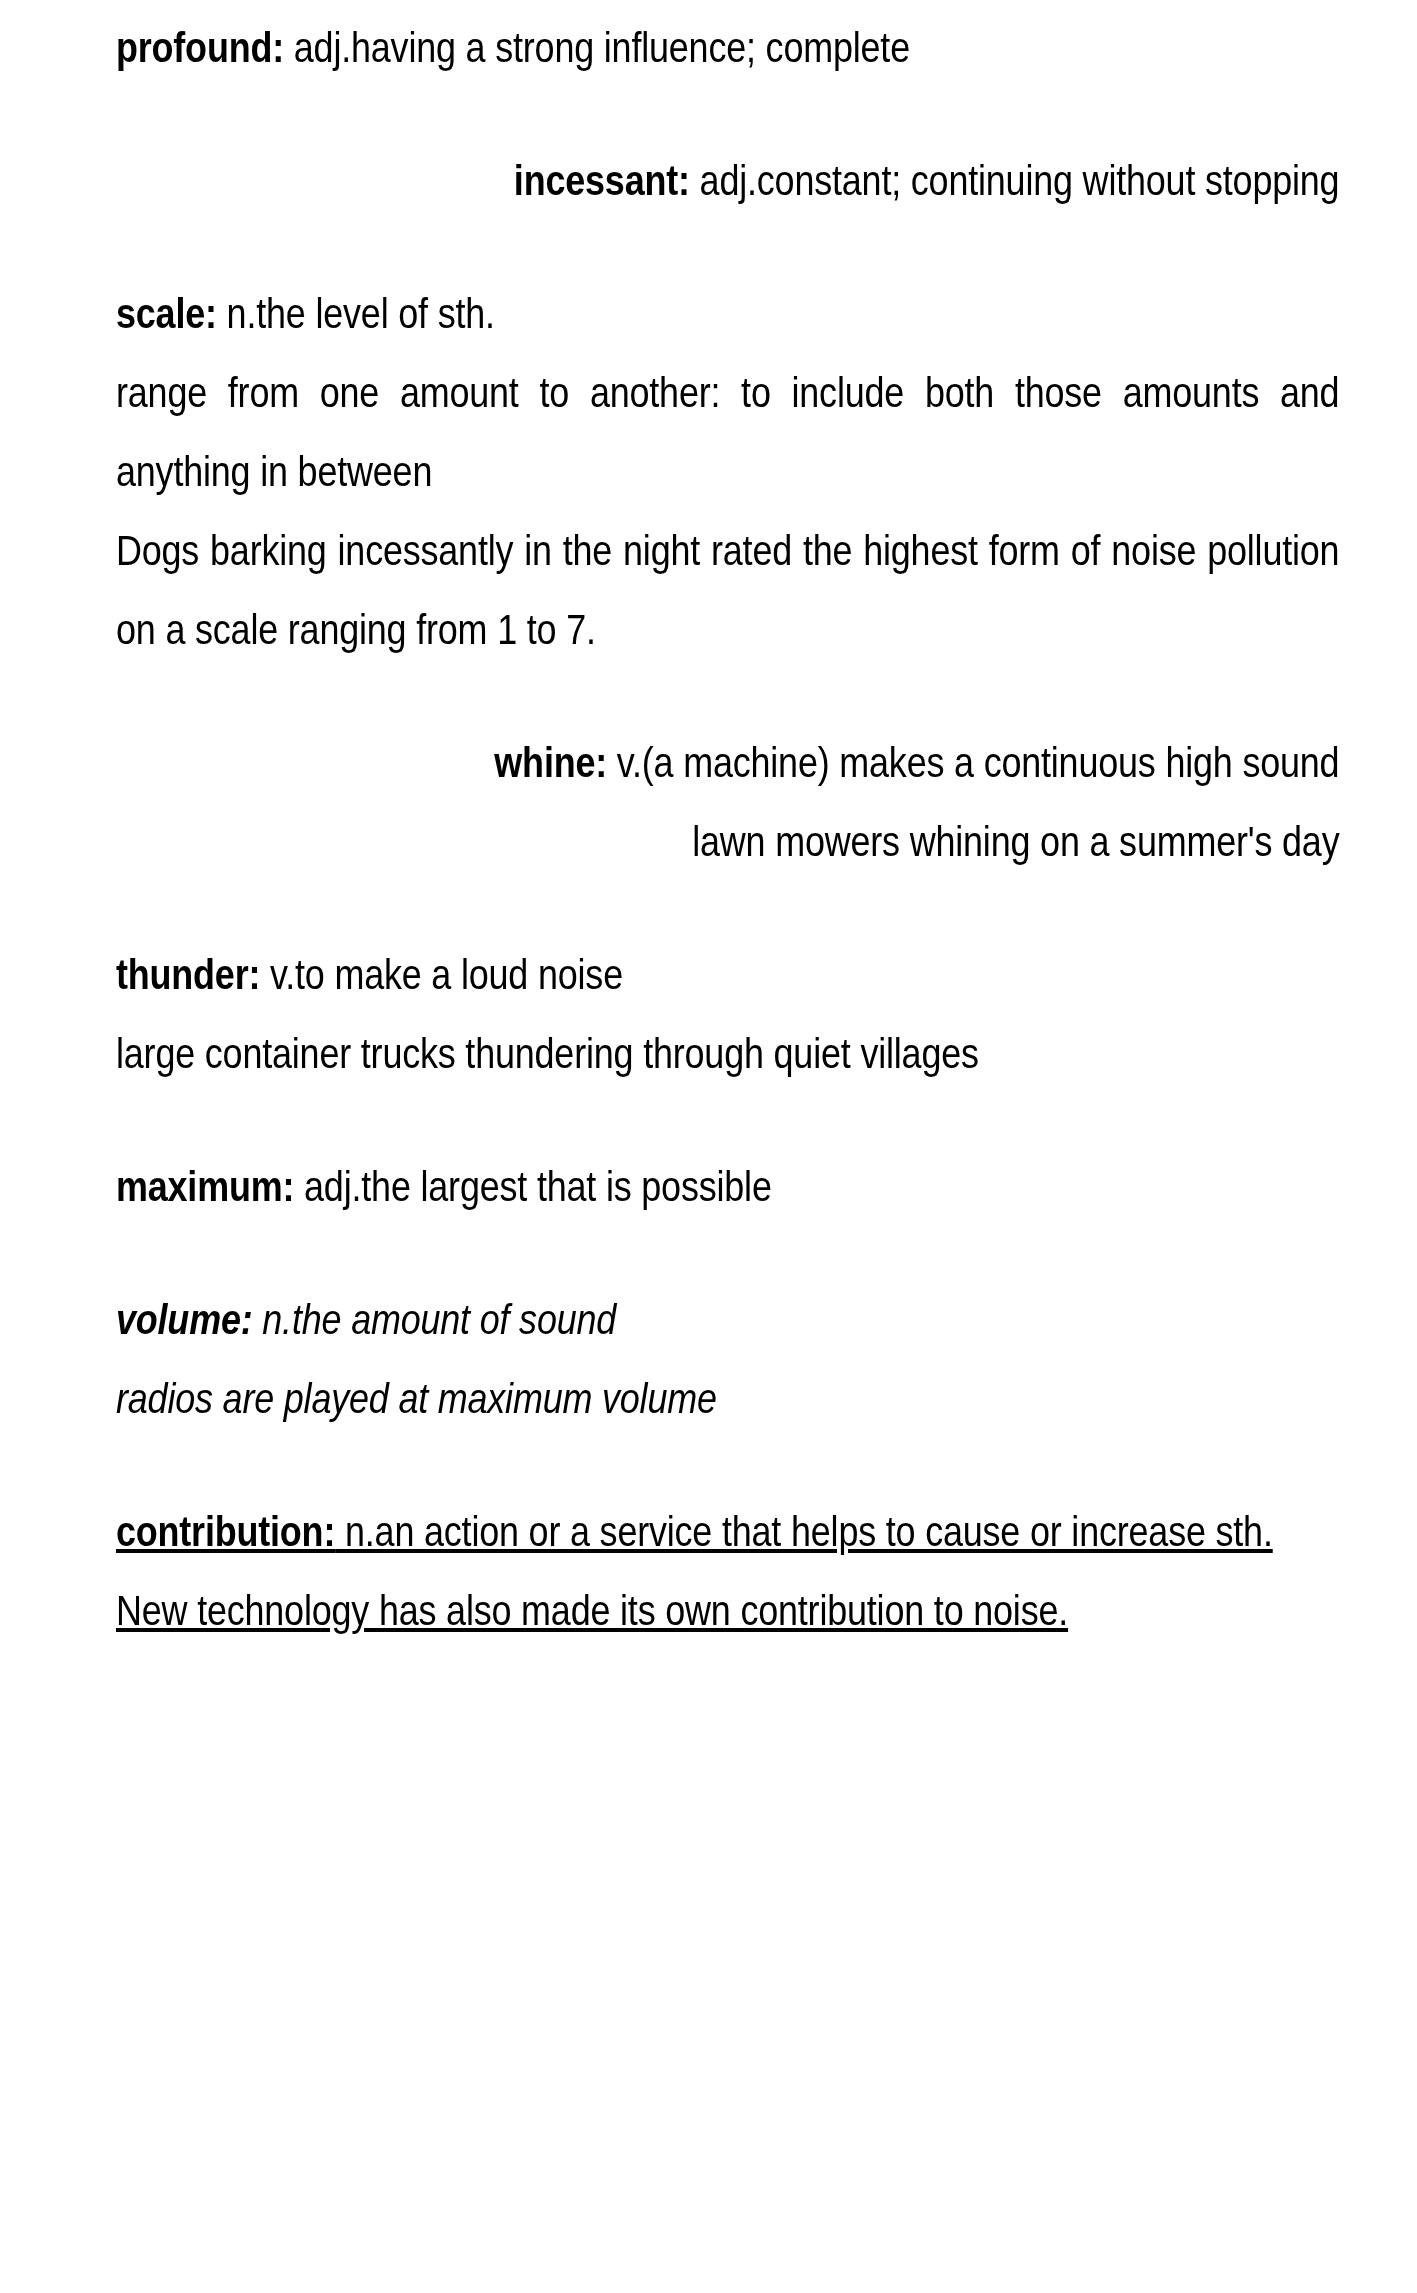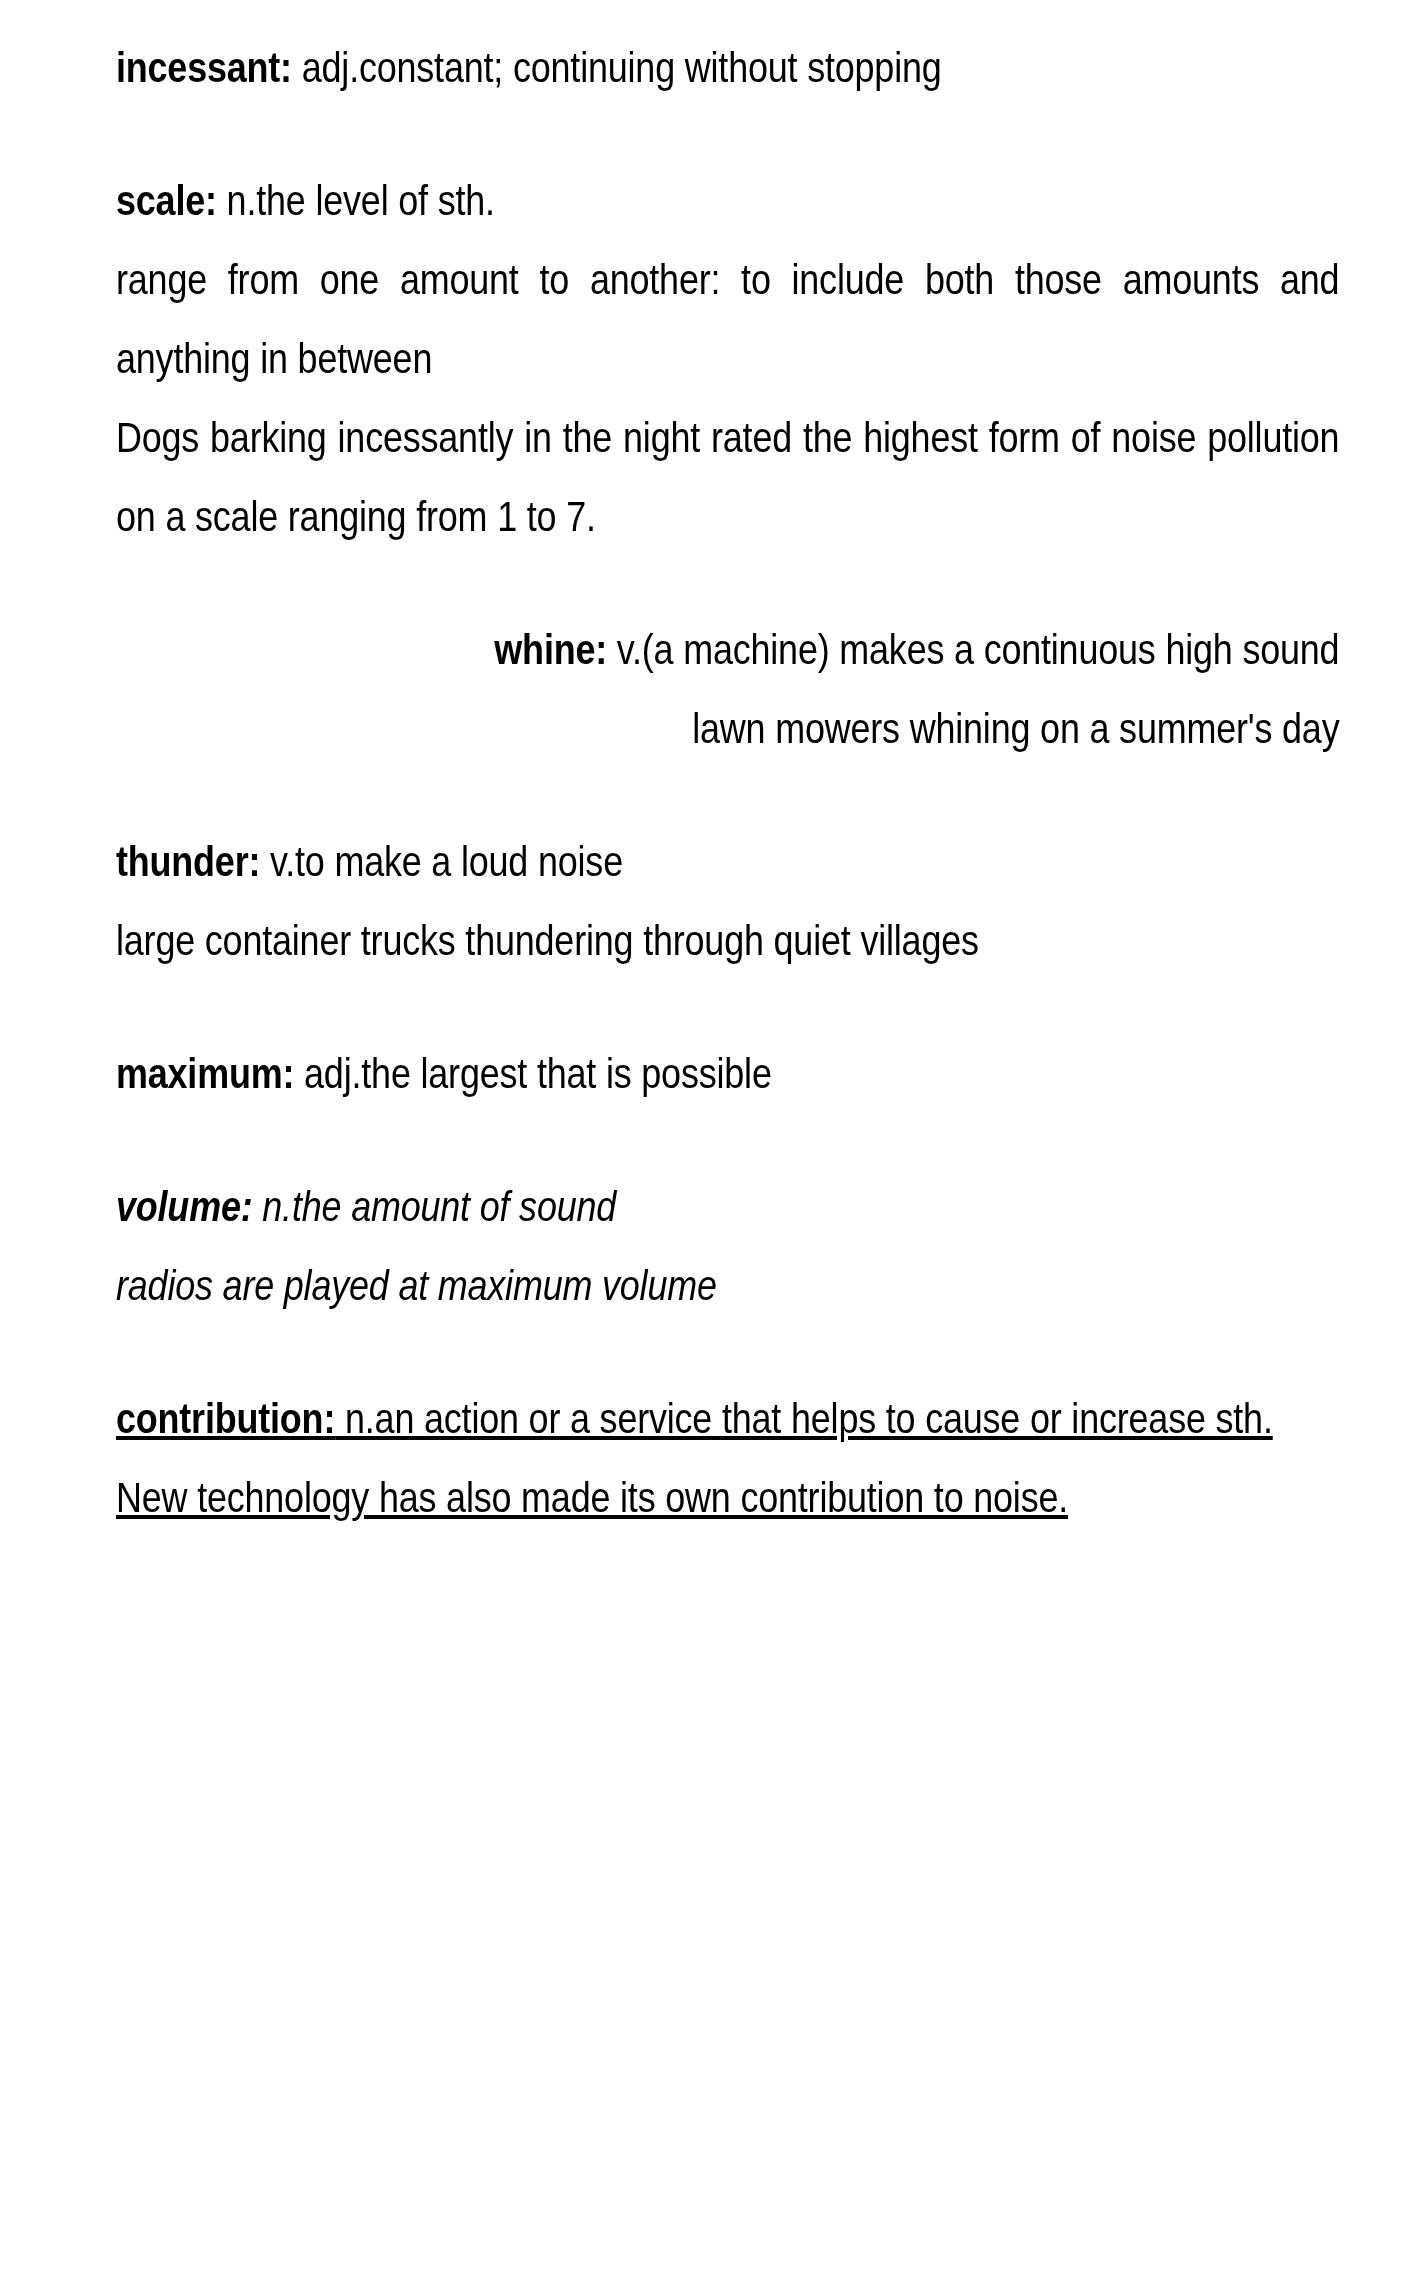--- a/index.html
+++ b/index.html
@@ -51,23 +51,29 @@
     font-weight: 700;
   }
 
   .def { font-weight: 400; }
 </style>
 </head>
 <body>
 
 <div id="page">
 
+  <div class="entry" style="margin-top:8px;">
+    <div class="line">
+      <span class="headword">profound:</span>
+      <span class="def">adj.having a strong influence; complete</span>
+    </div>
+  </div>
 
 
-  <div class="entry" style="margin-top:28px;">
+  <div class="entry" style="margin-top:28px;text-align:right;">
     <div class="line">
       <span class="headword">incessant:</span>
       <span class="def">adj.constant; continuing without stopping</span>
     </div>
   </div>
 
   <div class="entry" style="margin-top:28px;">
     <div class="line">
       <span class="headword">scale:</span>
       <span class="def">n.the level of sth.</span>

